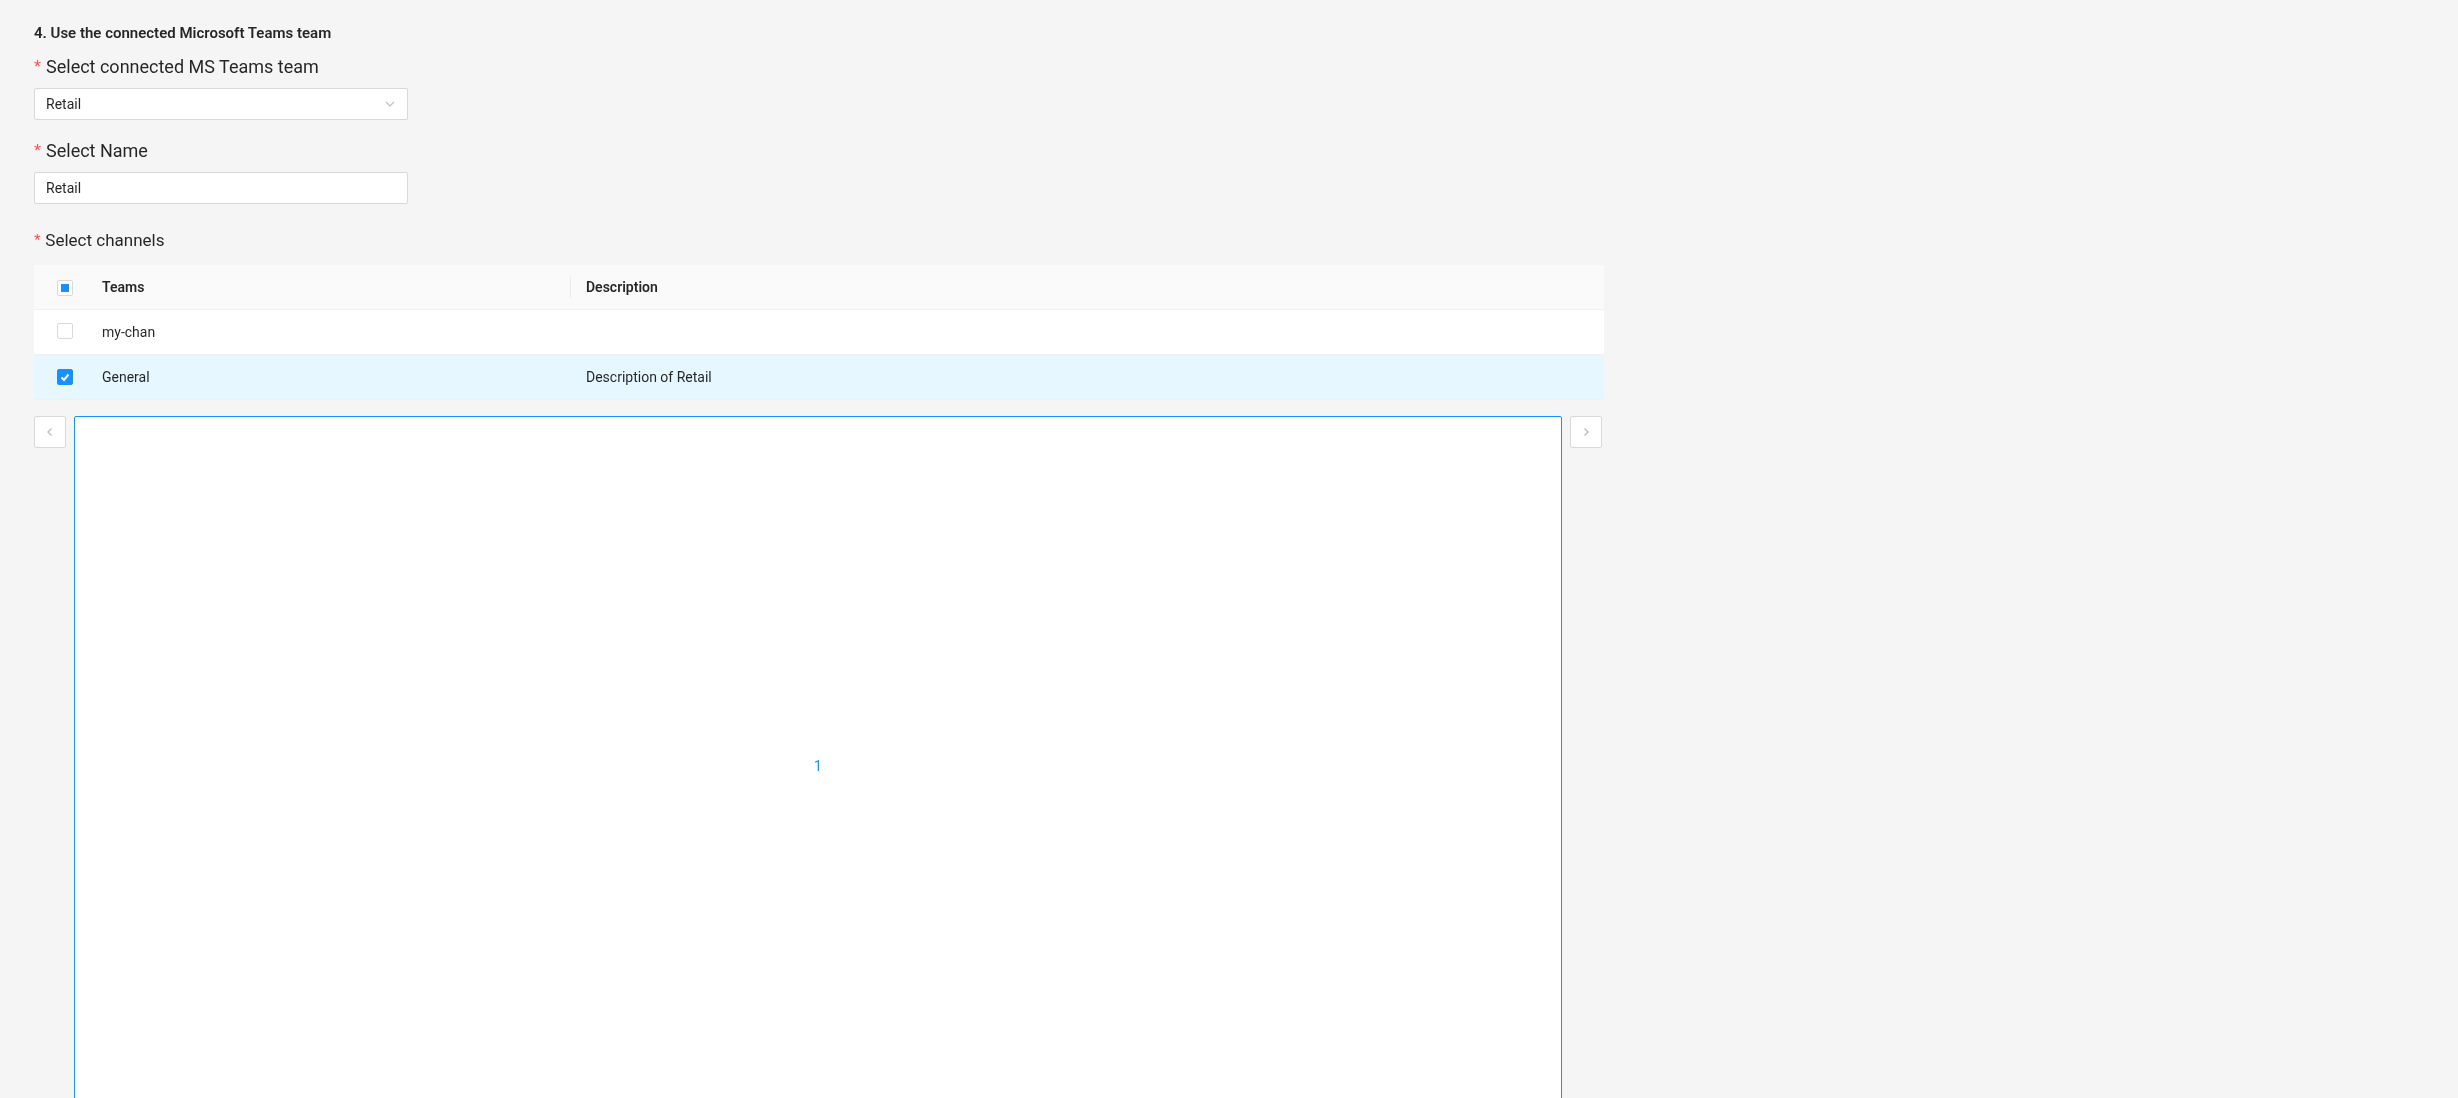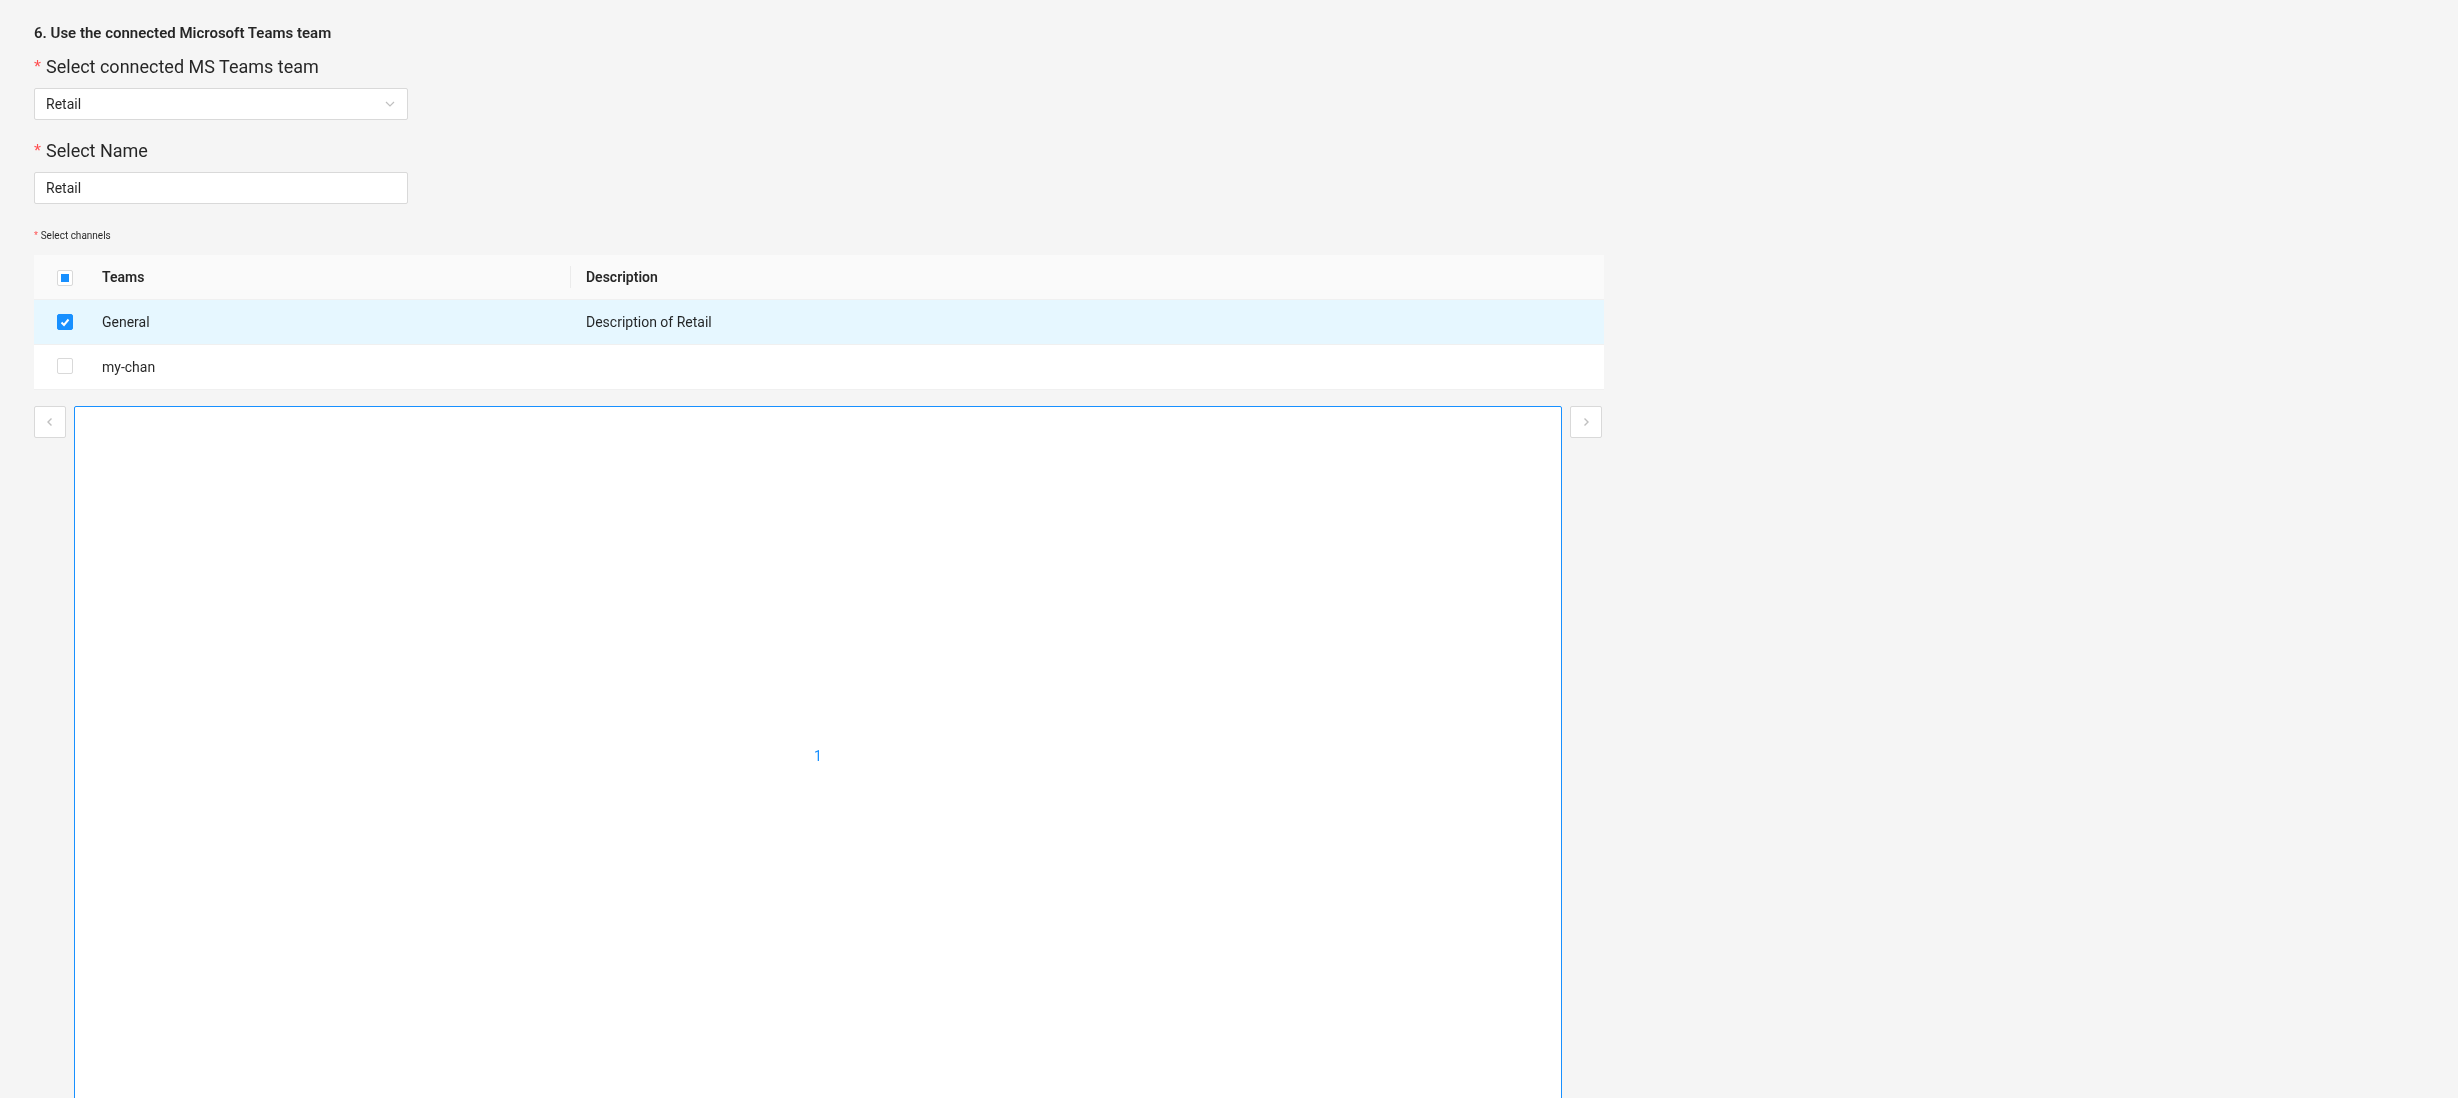--- a/index.html
+++ b/index.html
@@ -59,21 +59,21 @@
     background: #fff;
     border: 1px solid #d9d9d9;
     border-radius: 2px;
     padding: 4px 11px;
     font-size: 14px;
     color: rgba(0,0,0,0.85);
     font-family: inherit;
     outline: none;
   }
   .channels-label {
-    font-size: 10px;
+    font-size: 17px;
     margin: 26px 0 14px 0;
   }
   
   .table {
     width: 100%;
     background: #fff;
     border-collapse: collapse;
   }
   .thead-row {
     background: #fafafa;
@@ -162,21 +162,21 @@
   .pg-btn.disabled { color: rgba(0,0,0,0.25); cursor: not-allowed; }
   .pg-btn.page { color: rgba(0,0,0,0.85); }
   .pg-btn.active { border-color: #1890ff; color: #1890ff; }
   .pg-btn svg { width: 10px; height: 10px; }
 </style>
 </head>
 <body>
 
 <div class="page">
 
-  <div class="section-heading">6. Use the connected Microsoft Teams team</div>
+  <div class="section-heading">4. Use the connected Microsoft Teams team</div>
 
   <div class="field-block">
     <div class="field-label required">Select connected MS Teams team</div>
     <div class="select-wrapper">
       <span class="select-value">Retail</span>
       <svg class="chevron" viewBox="0 0 12 12" fill="none" stroke="currentColor" stroke-width="1.2">
           <polyline points="2,4 6,8 10,4"></polyline>
         </svg>
     </div>
   </div>
@@ -192,39 +192,39 @@
     <thead>
       <tr class="thead-row">
         <th class="th-checkbox">
           <span class="checkbox indeterminate"></span>
         </th>
         <th class="th th-name">Teams</th>
         <th class="th th-desc">Description</th>
       </tr>
     </thead>
     <tbody>
+      <tr class="tr">
+        <td class="td-checkbox">
+          <span class="checkbox">
+            
+          </span>
+        </td>
+        <td class="td">my-chan</td>
+        <td class="td"></td>
+      </tr>
       <tr class="tr selected">
         <td class="td-checkbox">
           <span class="checkbox checked">
             <svg viewBox="0 0 10 10" fill="none" stroke="#fff" stroke-width="2">
                 <polyline points="1.5,5.5 4,8 8.5,2.5"></polyline>
               </svg>
           </span>
         </td>
         <td class="td">General</td>
         <td class="td">Description of Retail</td>
-      </tr>
-      <tr class="tr">
-        <td class="td-checkbox">
-          <span class="checkbox">
-            
-          </span>
-        </td>
-        <td class="td">my-chan</td>
-        <td class="td"></td>
       </tr>
     </tbody>
   </table>
 
   <div class="pagination">
     <div class="pg-btn disabled">
       <svg viewBox="0 0 10 10" fill="none" stroke="currentColor" stroke-width="1.4">
           <polyline points="6.5,1.5 3,5 6.5,8.5"></polyline>
         </svg>
     </div>

